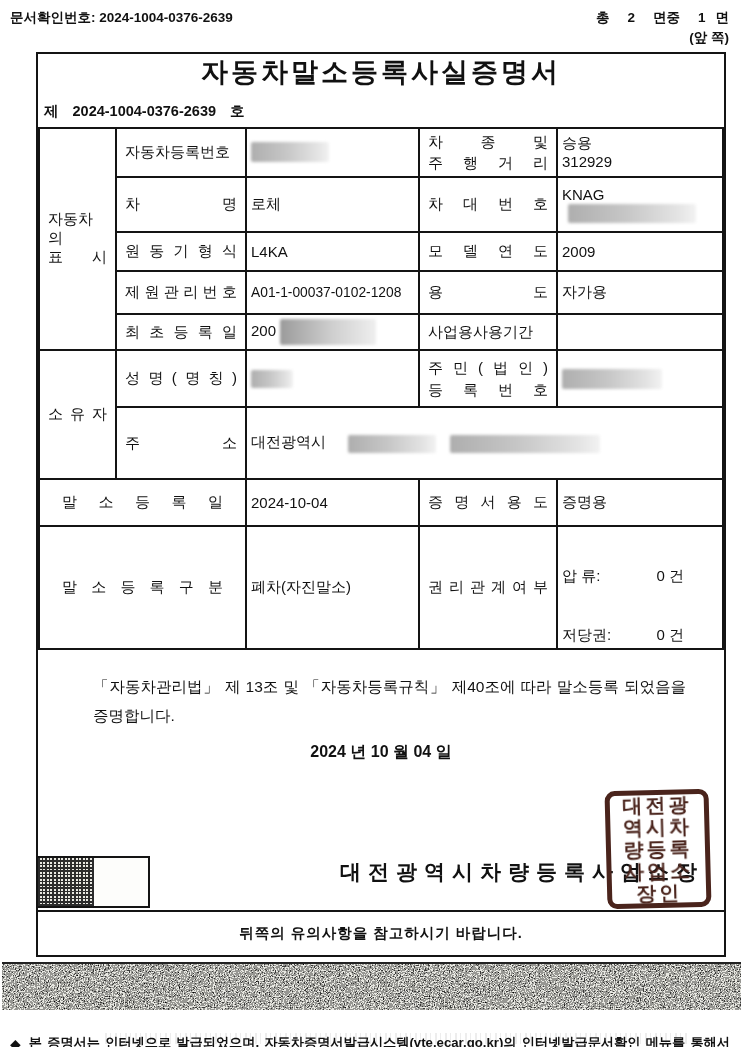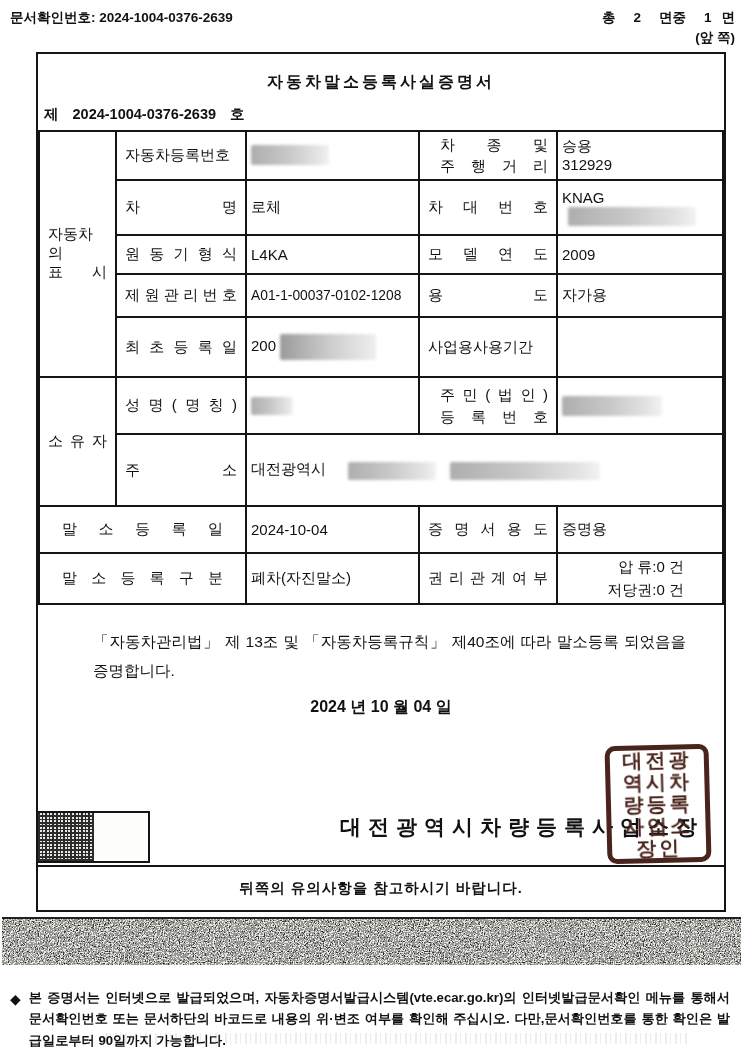--- a/index.html
+++ b/index.html
@@ -3,53 +3,53 @@
 <meta charset="utf-8">
 <style>
   * { margin:0; padding:0; box-sizing:border-box; }
   html,body { background:#fff; }
   body {
     width:743px; height:1047px;
     font-family:"Liberation Sans","DejaVu Sans",sans-serif;
     color:#111; position:relative; overflow:hidden;
   }
   
-  .top-header { display:flex; justify-content:space-between; padding:8px 8px 0 10px; }
+  .top-header { display:flex; justify-content:space-between; padding:8px 14px 0 10px; }
   .th-left { font-size:13.5px; font-weight:bold; line-height:1.45; }
   .th-left .form-ref { font-weight:bold; }
   .th-right { text-align:right; font-size:13.5px; font-weight:bold; line-height:1.5; }
   .page-line { display:flex; gap:18px; justify-content:flex-end; }
   .page-line .tight { display:flex; gap:10px; }
   
   .doc-box { margin:3px 17px 0 36px; border:2px solid #141414; background:#fff; }
-  .cert-title { text-align:center; font-size:16px; font-weight:bold; letter-spacing:3px; padding-top:18px; }
+  .cert-title { text-align:center; font-size:27px; font-weight:bold; letter-spacing:3px; }
   .doc-no { font-size:14.5px; font-weight:bold; padding:12px 0 6px 6px; display:flex; gap:14px; align-items:baseline; }
   
   table.cert { width:100%; border-collapse:collapse; table-layout:fixed; }
   table.cert td { border:2px solid #141414; vertical-align:middle; font-size:15px; padding:2px 4px; }
   td.headcol { border-left:none; font-weight:normal; }
   td.first-in-row-noleft { border-left:none; }
   td.noright { border-right:none; }
   .jlbl { text-align:justify; text-align-last:justify; padding:0 4px; }
-  .two-line .jlbl { line-height:1.45;margin-left:12px; }
+  .two-line .jlbl { line-height:1.45; }
   td.val { font-size:15px; }
-  .r1{height:45px}.r2{height:55px}.r3{height:39px}.r4{height:43px}.r5{height:60px}
+  .r1{height:45px}.r2{height:55px}.r3{height:39px}.r4{height:43px}.r5{height:36px}
   .r6{height:57px}.r7{height:72px}.r8{height:47px}.r9{height:47px}
   .redact { display:inline-block; vertical-align:middle; border-radius:2px;
             background:linear-gradient(90deg,#aeaeae 0%,#c6c6c6 45%,#e3e3e3 85%,#f2f2f2 100%);
             filter:blur(1.6px); height:17px; }
   .rd-regno{width:78px;height:20px}
   .rd-vin{width:128px;height:19px;margin-left:6px}
   .rd-firstreg{width:96px;height:26px;margin-left:4px;background:linear-gradient(90deg,#9a9a9a,#cfcfcf 55%,#efefef)}
   .rd-owner{width:42px;height:18px}
   .rd-id{width:100px;height:20px}
   .rd-addr1{width:88px;height:18px;margin-left:22px}
   .rd-addr2{width:150px;height:18px;margin-left:14px}
   .rights-cell { padding:3px 10px; }
-  .rights-line { display:flex; justify-content:flex-end; padding-right:34px; line-height:1.5; }
+  .rights-line { display:flex; justify-content:space-between; padding-right:34px; line-height:1.5;margin-top:36px; }
   
   .free-area { position:relative; height:260px; }
   .legal-text { position:absolute; top:22px; left:55px; right:38px; font-size:15.5px; line-height:1.9; text-align:justify; }
   .issue-date { position:absolute; top:92px; left:0; width:100%; text-align:center; font-size:16px; font-weight:bold; }
   .authority { position:absolute; top:208px; left:290px; font-family:"DejaVu Serif","Liberation Serif",serif;
                font-weight:bold; font-size:21px; letter-spacing:7px; white-space:nowrap;margin-left:12px; }
   .seal { position:absolute; top:140px; right:14px; width:104px; height:118px;
           border:5px solid #4a241c; border-radius:10px; transform:rotate(-1.5deg);
           display:flex; align-items:center; justify-content:center; z-index:3; background:rgba(255,255,255,.0); }
   .seal-text { font-family:"DejaVu Serif","Liberation Serif",serif; font-weight:bold; color:#4a241c;

